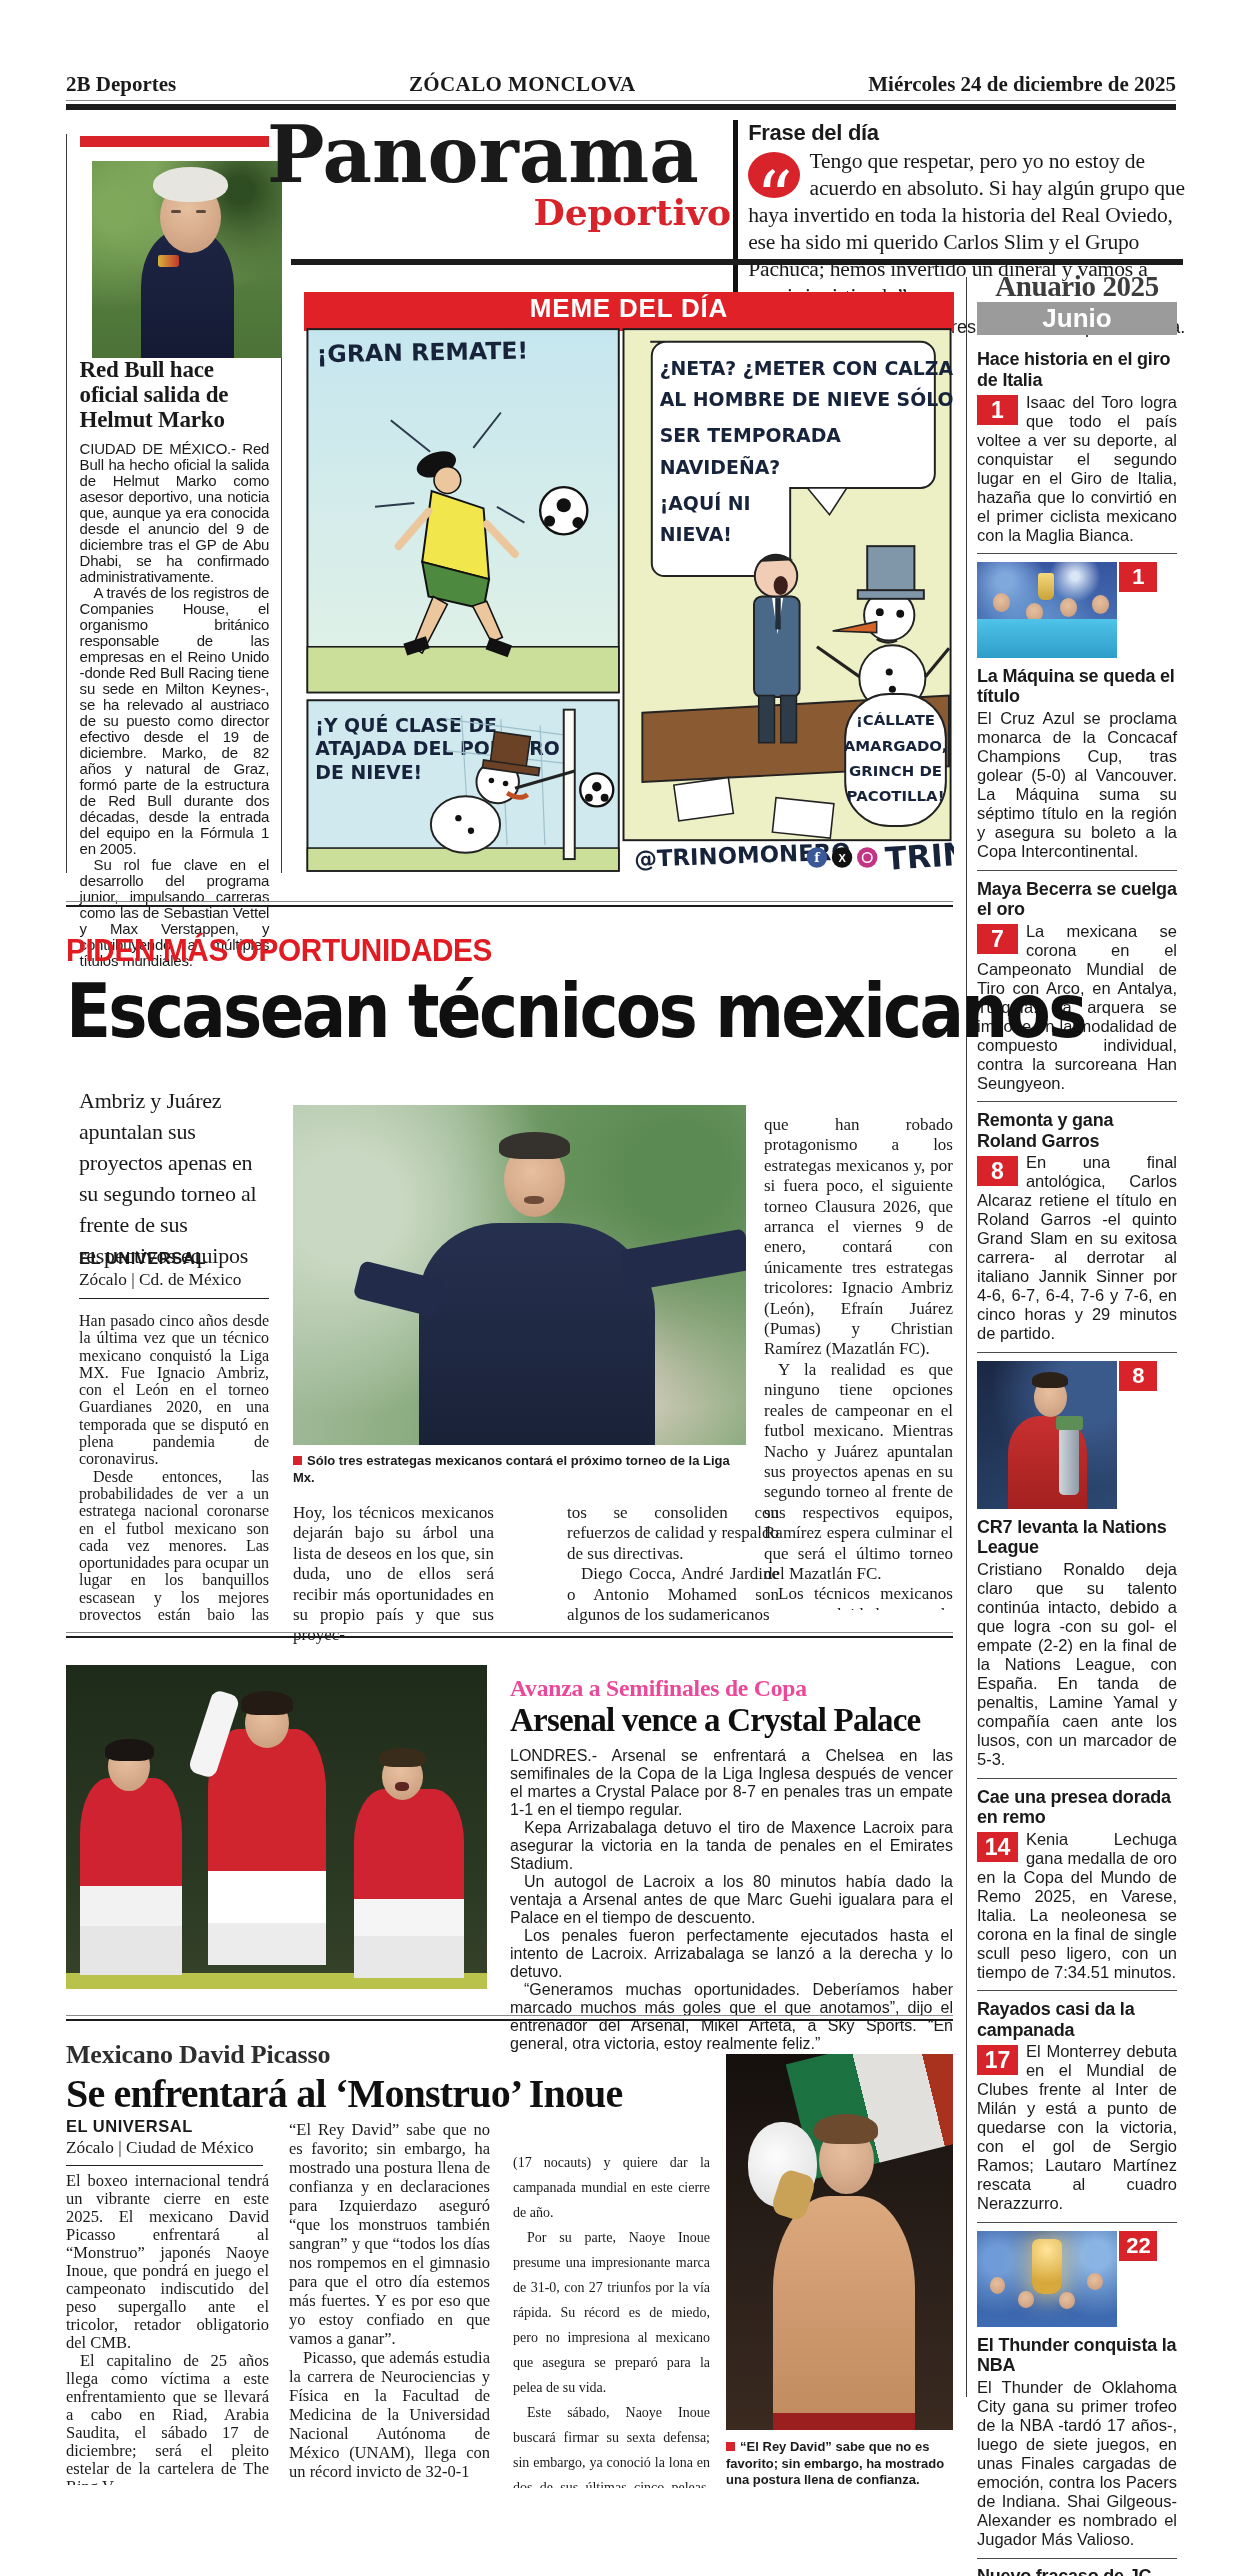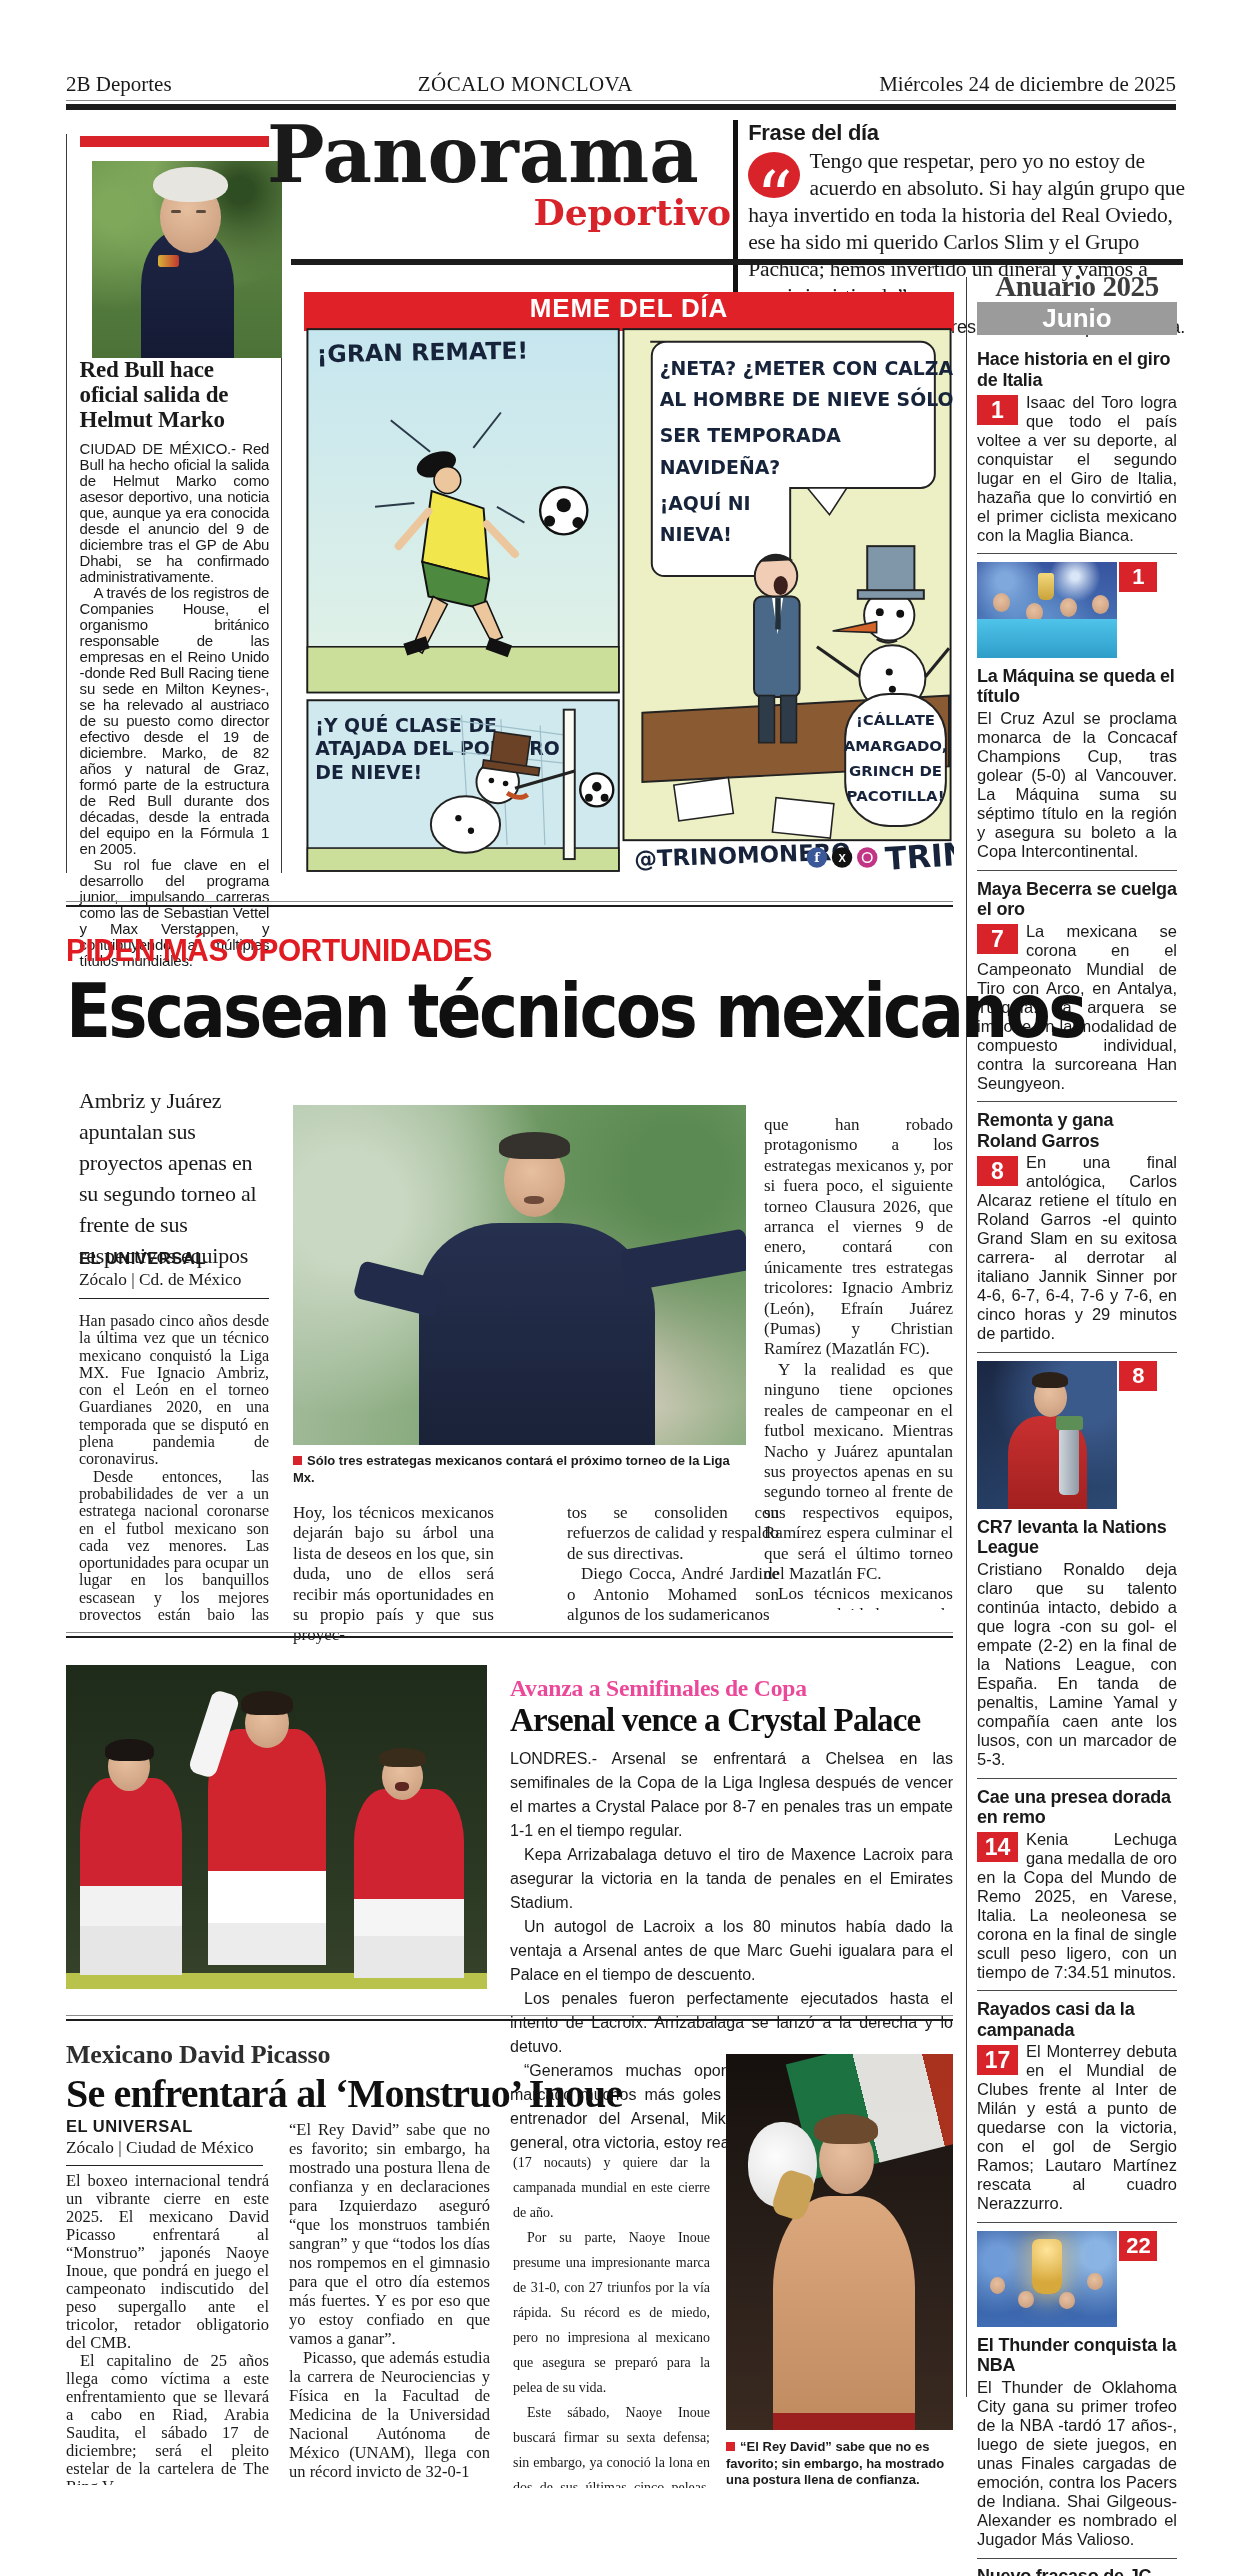--- a/index.html
+++ b/index.html
@@ -9,21 +9,21 @@
   .serif{font-family:"Liberation Serif","DejaVu Serif",serif;}
   .slab{font-family:"DejaVu Serif","Liberation Serif",serif;}
   .jtext{text-align:justify;}
   .rule{background:#8a8a8a;height:0.8px;}
   .rule-dark{background:#1c1c1c;}
   p{margin:0;}
   .bodypar{text-indent:0;}
   .bodypar + .bodypar{text-indent:14px;}
   
   .hdr{display:flex;justify-content:space-between;align-items:baseline;
-       font-family:"Liberation Serif","DejaVu Serif",serif;font-weight:normal;font-size:21px;}
+       font-family:"Liberation Serif","DejaVu Serif",serif;font-weight:bold;font-size:21px;}
   
   .leftcol{border-left:0.8px solid #3a3a3a;border-right:0.8px solid #3a3a3a;}
   
   .quote-box{border-left:5.5px solid #111;}
   .qicon{float:left;width:52px;height:46px;border-radius:50%;background:#d8232a;color:#fff;
          text-align:center;margin:4.7px 9.4px 1.6px 0;font-family:"DejaVu Serif",serif;}
   .qicon span{font-size:72px;line-height:1.28;}
   
   .acol{font-size:16.5px;line-height:19px;}
   .ahead{font-weight:bold;font-size:18px;line-height:20.4px;margin-bottom:2.4px;letter-spacing:-0.2px;}
@@ -386,21 +386,21 @@
     <div class="fg" style="left:175px;bottom:274px;width:52px;height:23.6px;background:#241c14;border-radius:50% 50% 30% 30%;"></div>
 
     <div class="fg" style="left:288px;bottom:11px;width:110px;height:189px;background:linear-gradient(#cf2331 0 58%,#f5f5f5 58% 78%,#e8e8e8 78%);border-radius:28% 28% 0 0;"></div>
     <div class="fg head-c" style="left:316px;bottom:189px;width:41px;height:47px;"></div>
     <div class="fg" style="left:313px;bottom:222px;width:47px;height:19px;background:#3a2c1a;border-radius:50% 50% 30% 30%;"></div>
     <div class="fg" style="left:329px;bottom:198px;width:14px;height:9.4px;background:#5d2620;border-radius:40%;"></div>
   </div>
 
   <div class="abs serif" style="left:510px;top:1675px;font-weight:bold;font-size:23.6px;color:#ec4899;letter-spacing:-0.2px;">Avanza a Semifinales de Copa</div>
   <div class="abs serif" style="left:510px;top:1702px;width:445px;font-weight:bold;font-size:33px;letter-spacing:-0.8px;white-space:nowrap;color:#0f0f0f;">Arsenal vence a Crystal Palace</div>
-  <div class="abs jtext" style="left:510px;top:1747px;width:443px;font-size:16px;line-height:24px;">
+  <div class="abs jtext" style="left:510px;top:1747px;width:443px;font-size:16px;line-height:18px;">
     <p class="bodypar">LONDRES.- Arsenal se enfrentará a Chelsea en las semifinales de la Copa de la Liga Inglesa después de vencer el martes a Crystal Palace por 8-7 en penales tras un empate 1-1 en el tiempo regular.</p>
     <p class="bodypar">Kepa Arrizabalaga detuvo el tiro de Maxence Lacroix para asegurar la victoria en la tanda de penales en el Emirates Stadium.</p>
     <p class="bodypar">Un autogol de Lacroix a los 80 minutos había dado la ventaja a Arsenal antes de que Marc Guehi igualara para el Palace en el tiempo de descuento.</p>
     <p class="bodypar">Los penales fueron perfectamente ejecutados hasta el intento de Lacroix. Arrizabalaga se lanzó a la derecha y lo detuvo.</p>
     <p class="bodypar">“Generamos muchas oportunidades. Deberíamos haber marcado muchos más goles que el que anotamos”, dijo el entrenador del Arsenal, Mikel Arteta, a Sky Sports. “En general, otra victoria, estoy realmente feliz.”</p>
     <div style="text-align:right;margin-top:6.3px;text-indent:0;">
       <span class="redsq"></span>
       <span class="serif" style="font-weight:bold;font-size:18px;">Reforma</span>
     </div>
   </div>

